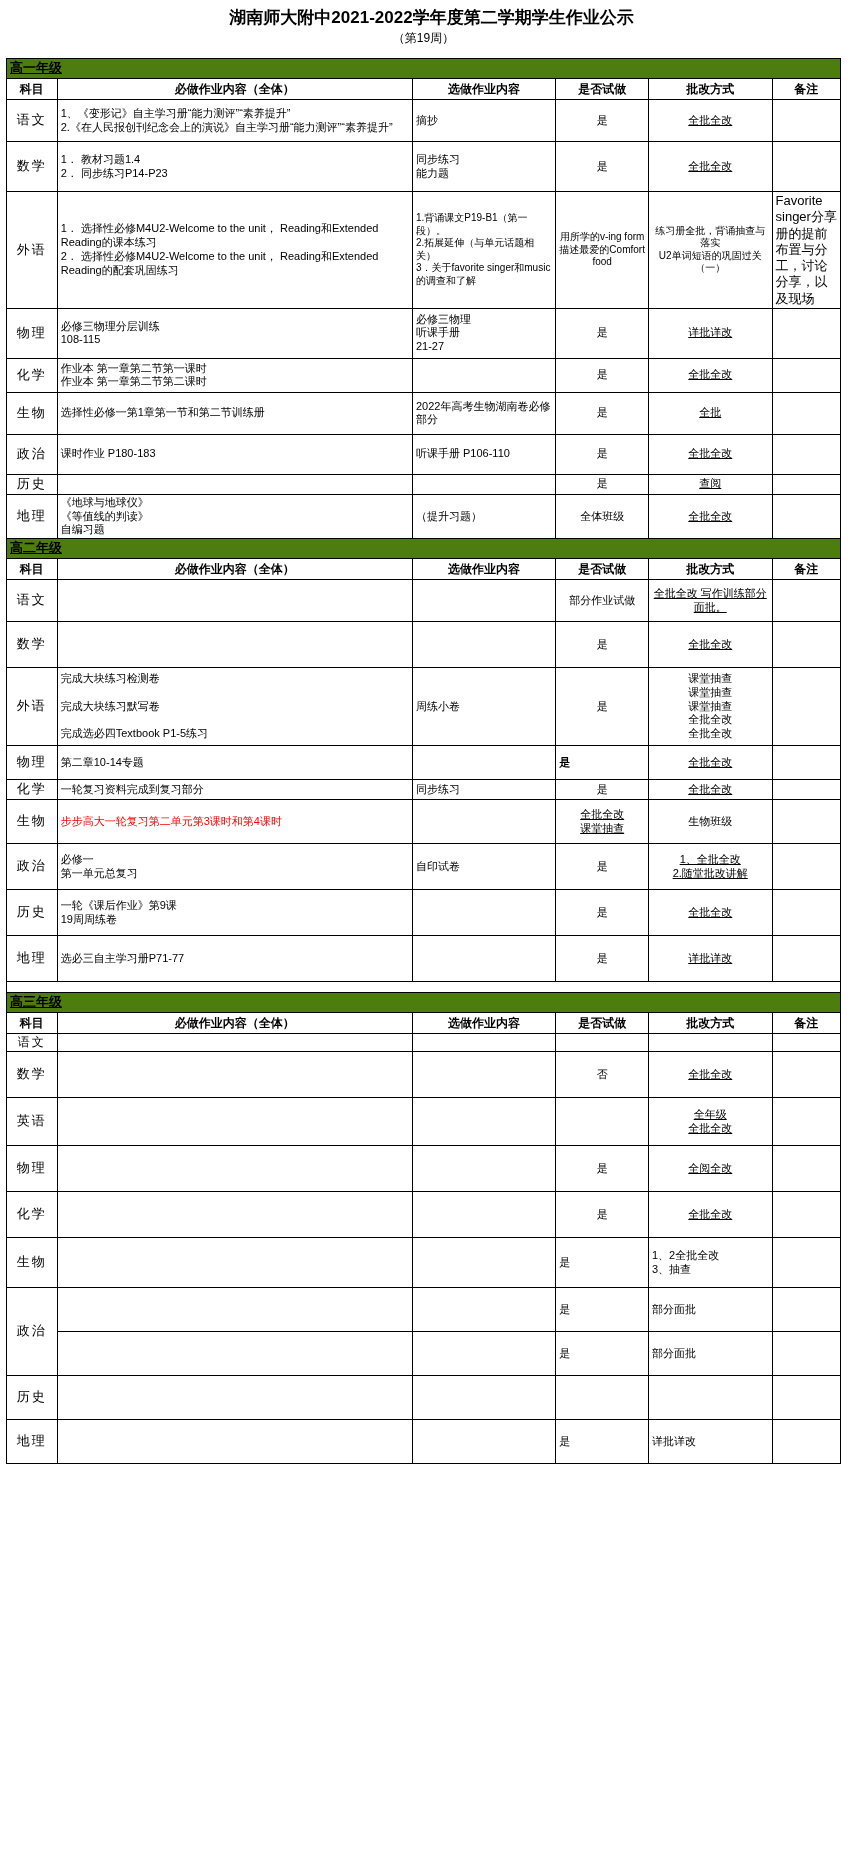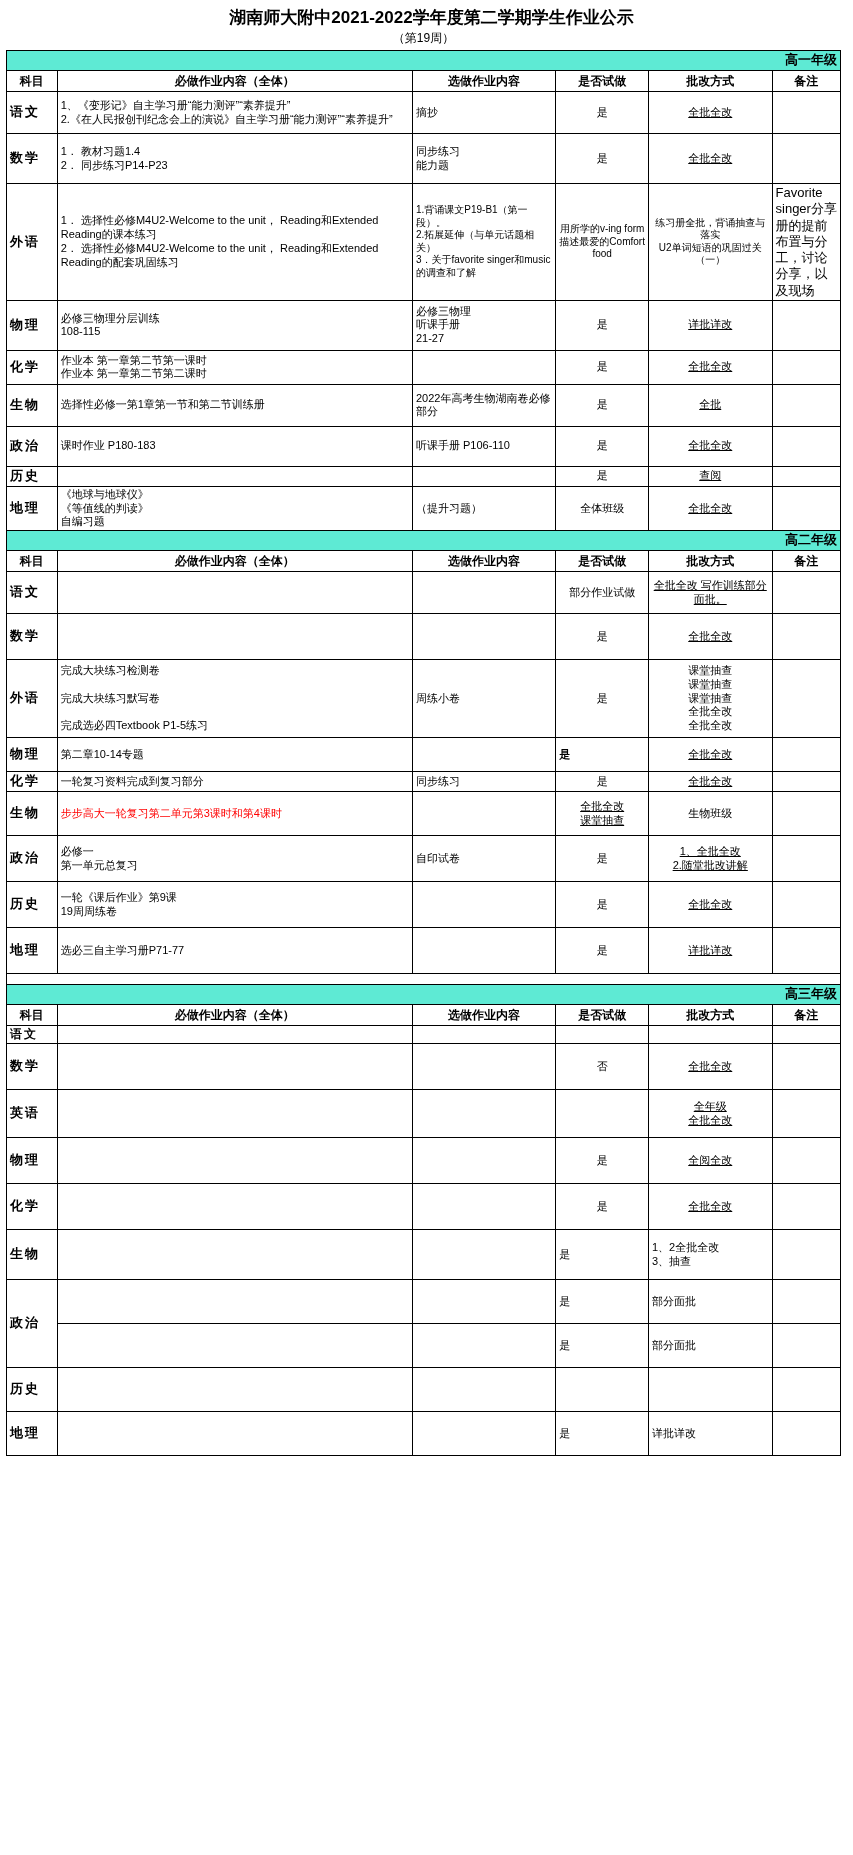--- a/index.html
+++ b/index.html
@@ -33,38 +33,39 @@
     font-size: 11px;
   }
   table.sheet td, table.sheet th {
     border: 1px solid #000000;
     vertical-align: middle;
     padding: 1px 3px;
     line-height: 1.25;
     overflow: hidden;
   }
   .grade-band td {
-    background: #5eead4;
-    text-align: right;
+    background: #4d7c0f;
+    text-align: left;
     font-weight: bold;
     font-size: 13px;
     height: 17px;
     padding: 0;
+    text-decoration: underline;
   }
   .hdr td {
     font-weight: bold;
     font-size: 12px;
     height: 18px;
     padding: 0 3px;
     text-align: center;
   }
   .hdr td.center { text-align: center; }
   .subject {
-    text-align: left;
-    font-weight: bold;
+    text-align: center;
+    font-weight: normal;
     font-size: 13px;
     letter-spacing: 2px;
   }
   .center { text-align: center; }
   .req { font-size: 11px; }
   .opt { font-size: 11px; }
   .small { font-size: 10px; }
   .tiny { font-size: 13px; }
   .u { text-decoration: underline; }
   .red { color: #ff0000; margin-left: 24px; }
@@ -95,21 +96,21 @@
       <col class="c-subject">
         <col class="c-req">
         <col class="c-opt">
         <col class="c-try">
         <col class="c-mark">
         <col class="c-note">
     </colgroup>
     <tbody>
 
       <tr>
-        <td colspan="6" style="border:none;text-align:center;font-size:12px;padding:0 0 4px 0;">（第19周）</td>
+        <td colspan="6" style="border:none;text-align:center;font-size:12px;padding:0 0 12px 0;">（第19周）</td>
       </tr>
 
       <tr class="grade-band">
         <td colspan="6">高一年级</td>
       </tr>
       <tr class="hdr">
         <td class="center">科目</td>
         <td>必做作业内容（全体）</td>
         <td>选做作业内容</td>
         <td class="center">是否试做</td>

